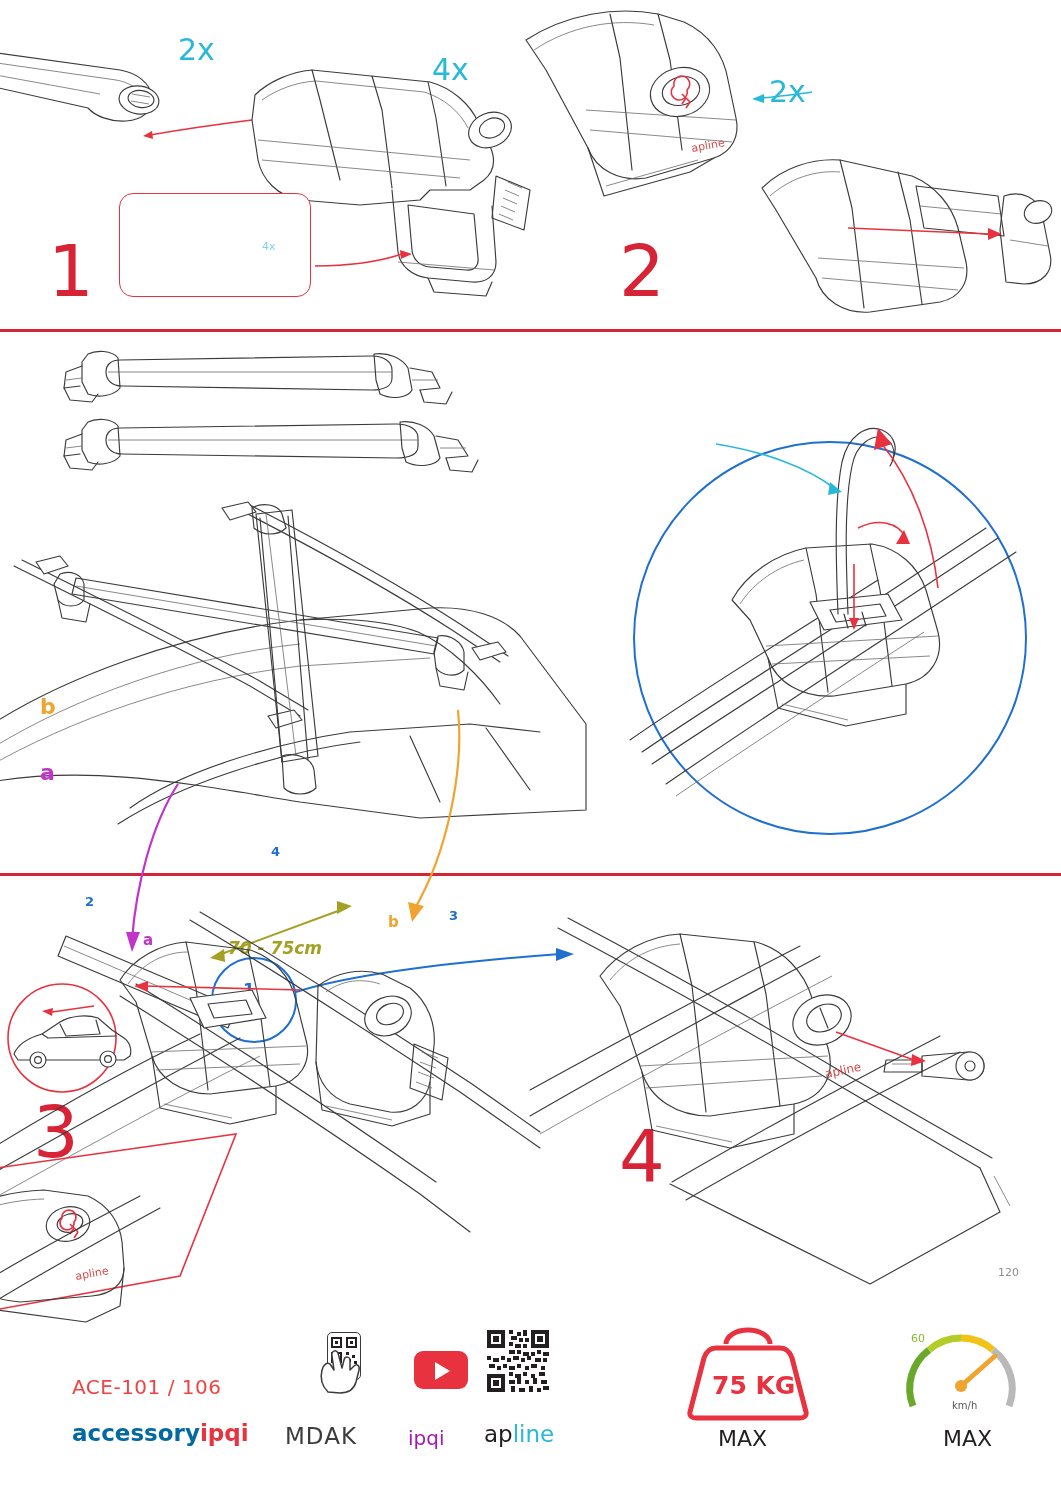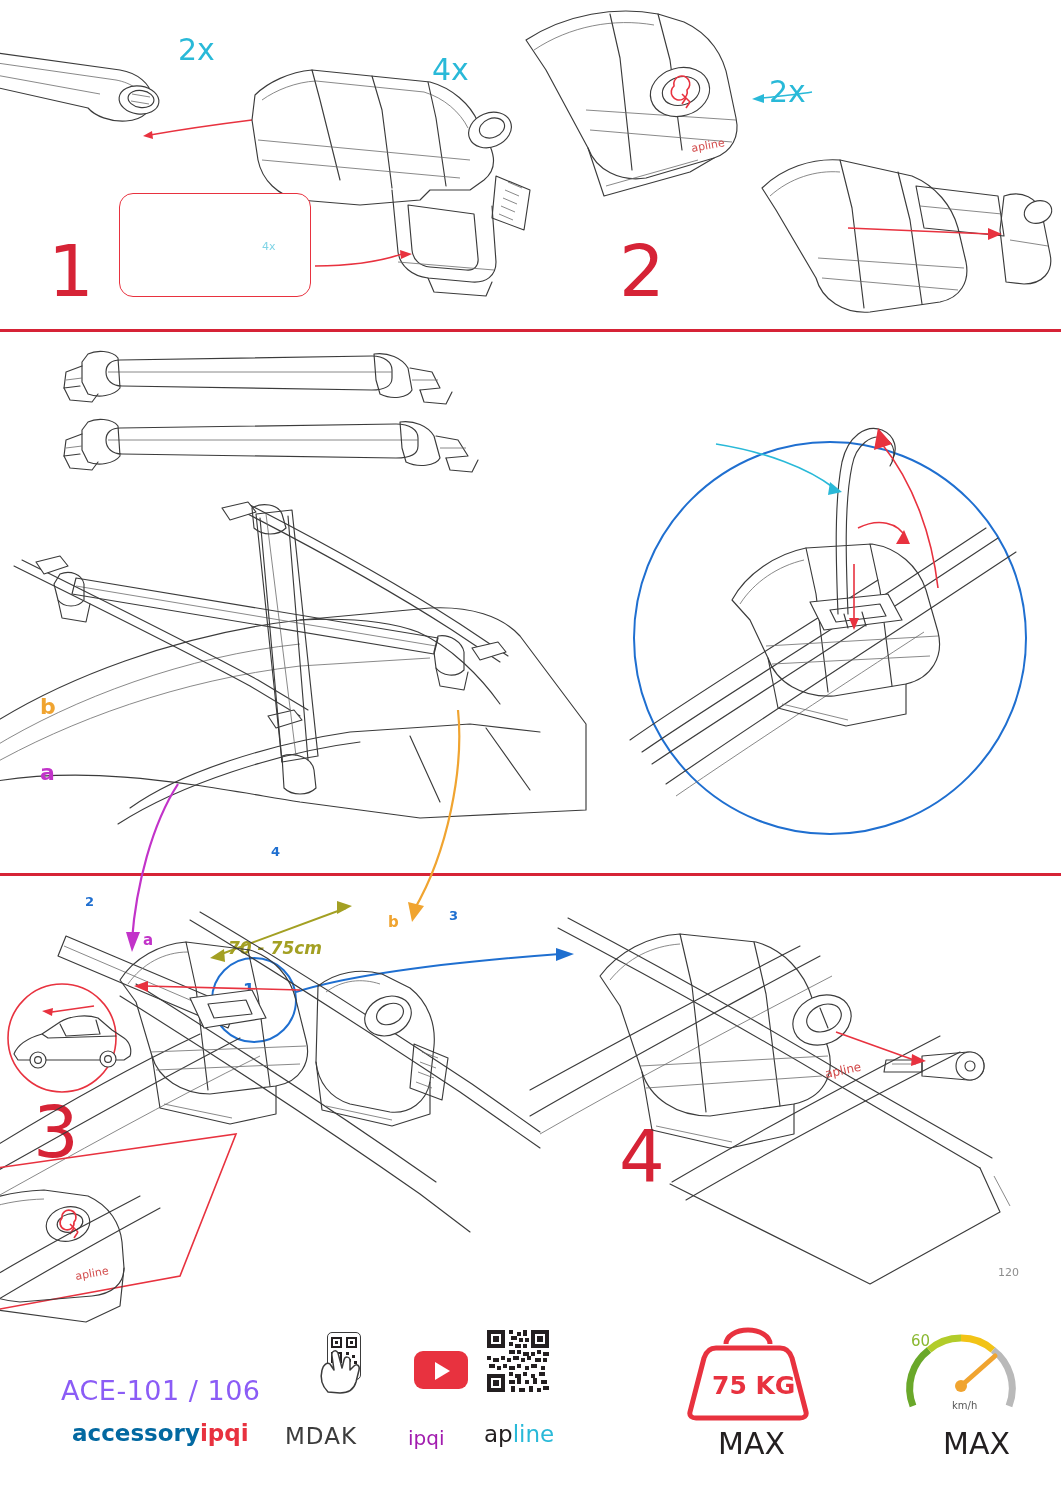--- a/index.html
+++ b/index.html
@@ -107,23 +107,23 @@
 
   
   #p5 { position: absolute; left: 0; top: 876px; width: 540px; height: 624px; }
 
   
   #p6 { position: absolute; left: 540px; top: 876px; width: 521px; height: 624px; }
 
   
   #footer { position: absolute; left: 0; top: 1370px; width: 1061px; height: 130px; }
   #model {
-    position: absolute; left: 61px; top: 1375px;
-    font-family: "DejaVu Sans", sans-serif; font-size: 27px;
-    color: #8b5cf6; letter-spacing: 0.5px;
+    position: absolute; left: 72px; top: 1375px;
+    font-family: "DejaVu Sans", sans-serif; font-size: 20px;
+    color: #ef4444; letter-spacing: 0.5px;
   }
   #brand1 {
     position: absolute; left: 72px; top: 1420px;
     font-family: "DejaVu Sans", sans-serif; font-size: 23px; font-weight: bold;
   }
   #brand1 .k { color: #0369a1; }
   #brand1 .r { color: #e8323f; }
   #brand-mdak {
     position: absolute; left: 285px; top: 1423px;
     font-family: "DejaVu Sans", sans-serif; font-size: 23px; color: #3c3c3c;
@@ -135,36 +135,36 @@
   }
   #brand-apline {
     position: absolute; left: 484px; top: 1421px;
     font-family: "DejaVu Sans", sans-serif; font-size: 23px;
   }
   #brand-apline .a { color: #231f20; }
   #brand-apline .b { color: #29b9d8; }
 
   .maxlbl {
     position: absolute;
-    font-family: "DejaVu Sans", sans-serif; font-size: 30px; color: #231f20;
+    font-family: "DejaVu Sans", sans-serif; font-size: 22px; color: #231f20;
   }
   #maxw { left: 718px; top: 1426px; }
   #maxs { left: 943px; top: 1426px; }
   #weight-text {
     position: absolute; left: 712px; top: 1371px;
     font-family: "DejaVu Sans", sans-serif; font-size: 25px; font-weight: bold;
     color: #e8323f;
   }
   #kmh {
     position: absolute; left: 952px; top: 1400px;
     font-family: "DejaVu Sans", sans-serif; font-size: 10px; color: #555;
   }
   #sp60 {
     position: absolute; left: 911px; top: 1332px;
-    font-family: "DejaVu Sans", sans-serif; font-size: 15px; color: #8ab832;
+    font-family: "DejaVu Sans", sans-serif; font-size: 11px; color: #8ab832;
   }
   #sp120 {
     position: absolute; left: 998px; top: 1266px;
     font-family: "DejaVu Sans", sans-serif; font-size: 11px; color: #8e8e8e;
   }
 
   
   .qr { position: absolute; }
 
   #yt {

